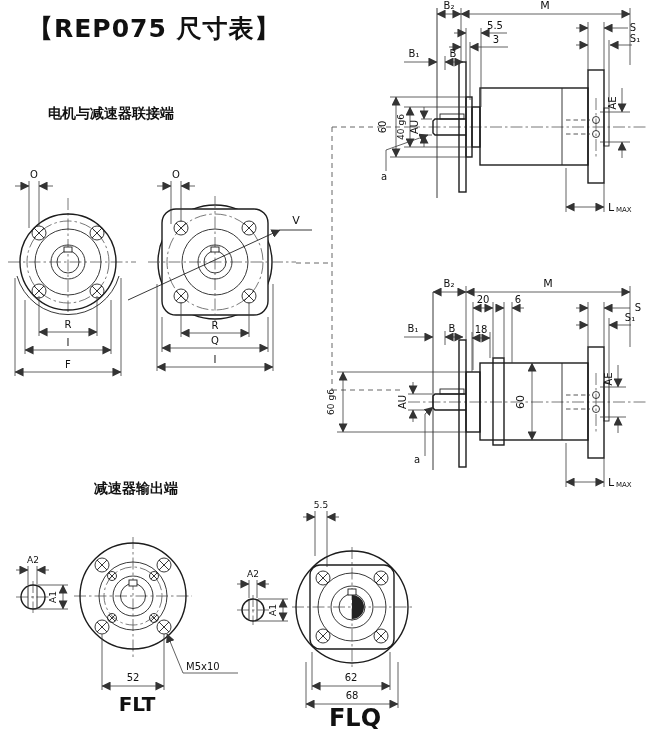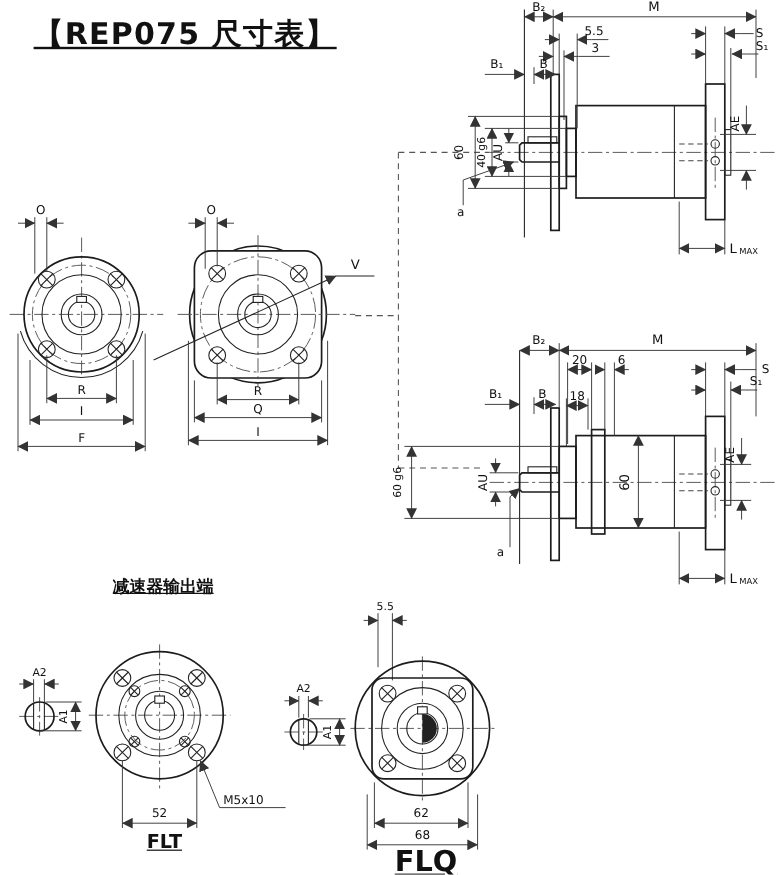--- a/index.html
+++ b/index.html
@@ -1,40 +1,41 @@
 <!DOCTYPE html>
 <html><head>
 <meta charset="utf-8">
 <style>
   html,body{margin:0;padding:0;background:#fff;}
   #page{position:relative;width:650px;height:729px;background:#fff;overflow:hidden;
         font-family:"DejaVu Sans",sans-serif;color:#111;}
-  .abs{position:absolute;text-decoration:underline;}
+  .abs{position:absolute;}
   #title{left:28px;top:12px;font-size:25px;font-weight:bold;letter-spacing:1px;}
   #lbl-motor{left:48px;top:105px;font-size:14px;font-weight:bold;}
   #lbl-output{left:94px;top:480px;font-size:14px;font-weight:bold;}
-  #lbl-flt{left:105px;top:692px;width:64px;text-align:center;font-size:16px;font-weight:bold;}
+  #lbl-flt{left:105px;top:692px;width:64px;text-align:center;font-size:20px;font-weight:bold;}
   #lbl-flq{left:323px;top:704px;width:64px;text-align:center;font-size:24px;font-weight:bold;}
   svg{position:absolute;left:0;top:0;}
   svg text{font-family:"DejaVu Sans",sans-serif;fill:#111;font-size:10px;}
   .obj{stroke:#1c1c1c;stroke-width:1.4;fill:none;}
   .objw{stroke:#1c1c1c;stroke-width:1.4;fill:#fff;}
   .obj2{stroke:#222;stroke-width:.9;fill:none;}
   .dim{stroke:#3a3a3a;stroke-width:.8;fill:none;}
   .cl{stroke:#555;stroke-width:.8;fill:none;stroke-dasharray:12 3 2.5 3;}
   .hid{stroke:#444;stroke-width:.9;fill:none;stroke-dasharray:4.5 3;}
   .con{stroke:#555;stroke-width:.9;fill:none;stroke-dasharray:5 4;}
   .fs9{font-size:9px;} .fs11{font-size:11px;} .fs7{font-size:7px;}
 </style>
 </head>
 <body>
 
 <div id="page">
 
   <div id="title" class="abs">【REP075 尺寸表】</div>
+  <div id="lbl-motor" class="abs">电机与减速器联接端</div>
   <div id="lbl-output" class="abs">减速器输出端</div>
   <div id="lbl-flt" class="abs">FLT</div>
   <div id="lbl-flq" class="abs">FLQ</div>
 
   <svg width="650" height="729" viewBox="0 0 650 729">
     <defs>
       <marker id="ar" viewBox="0 0 10 10" refX="9.5" refY="5" markerWidth="9" markerHeight="9" markerUnits="userSpaceOnUse" orient="auto-start-reverse">
         <path d="M0,0 L10,5 L0,10 z" fill="#333"></path>
       </marker>
       <g id="bx">

